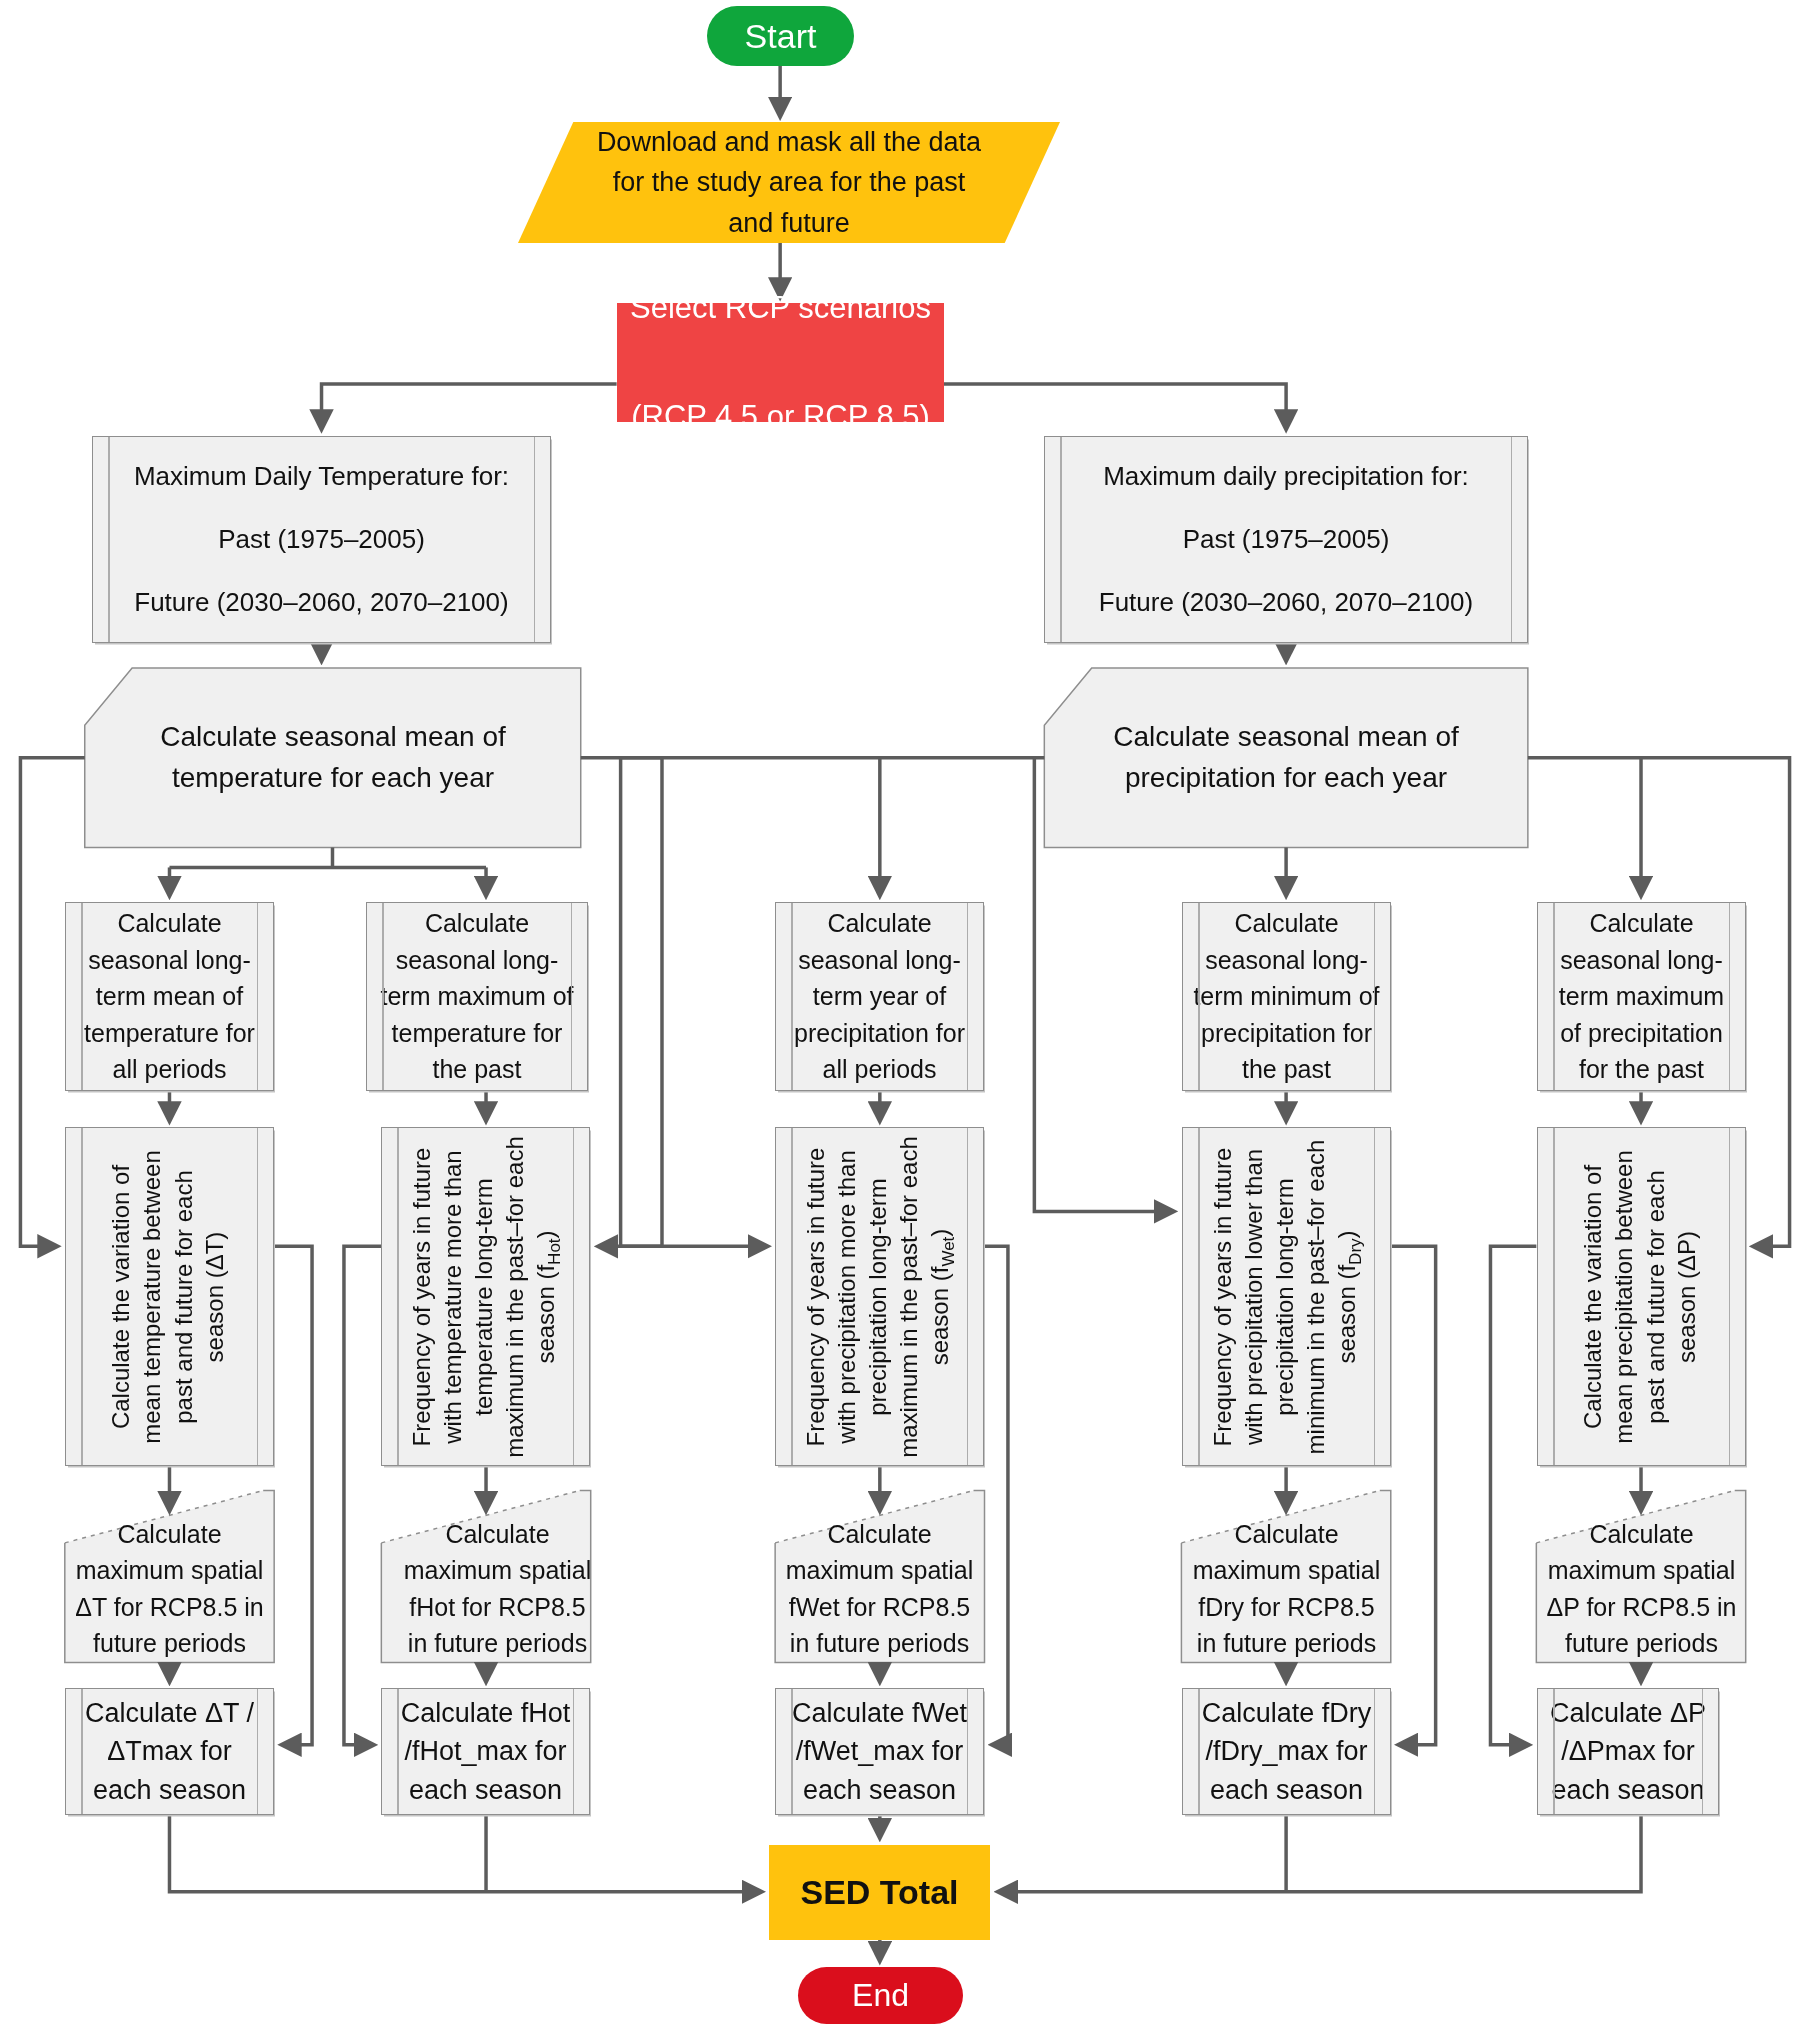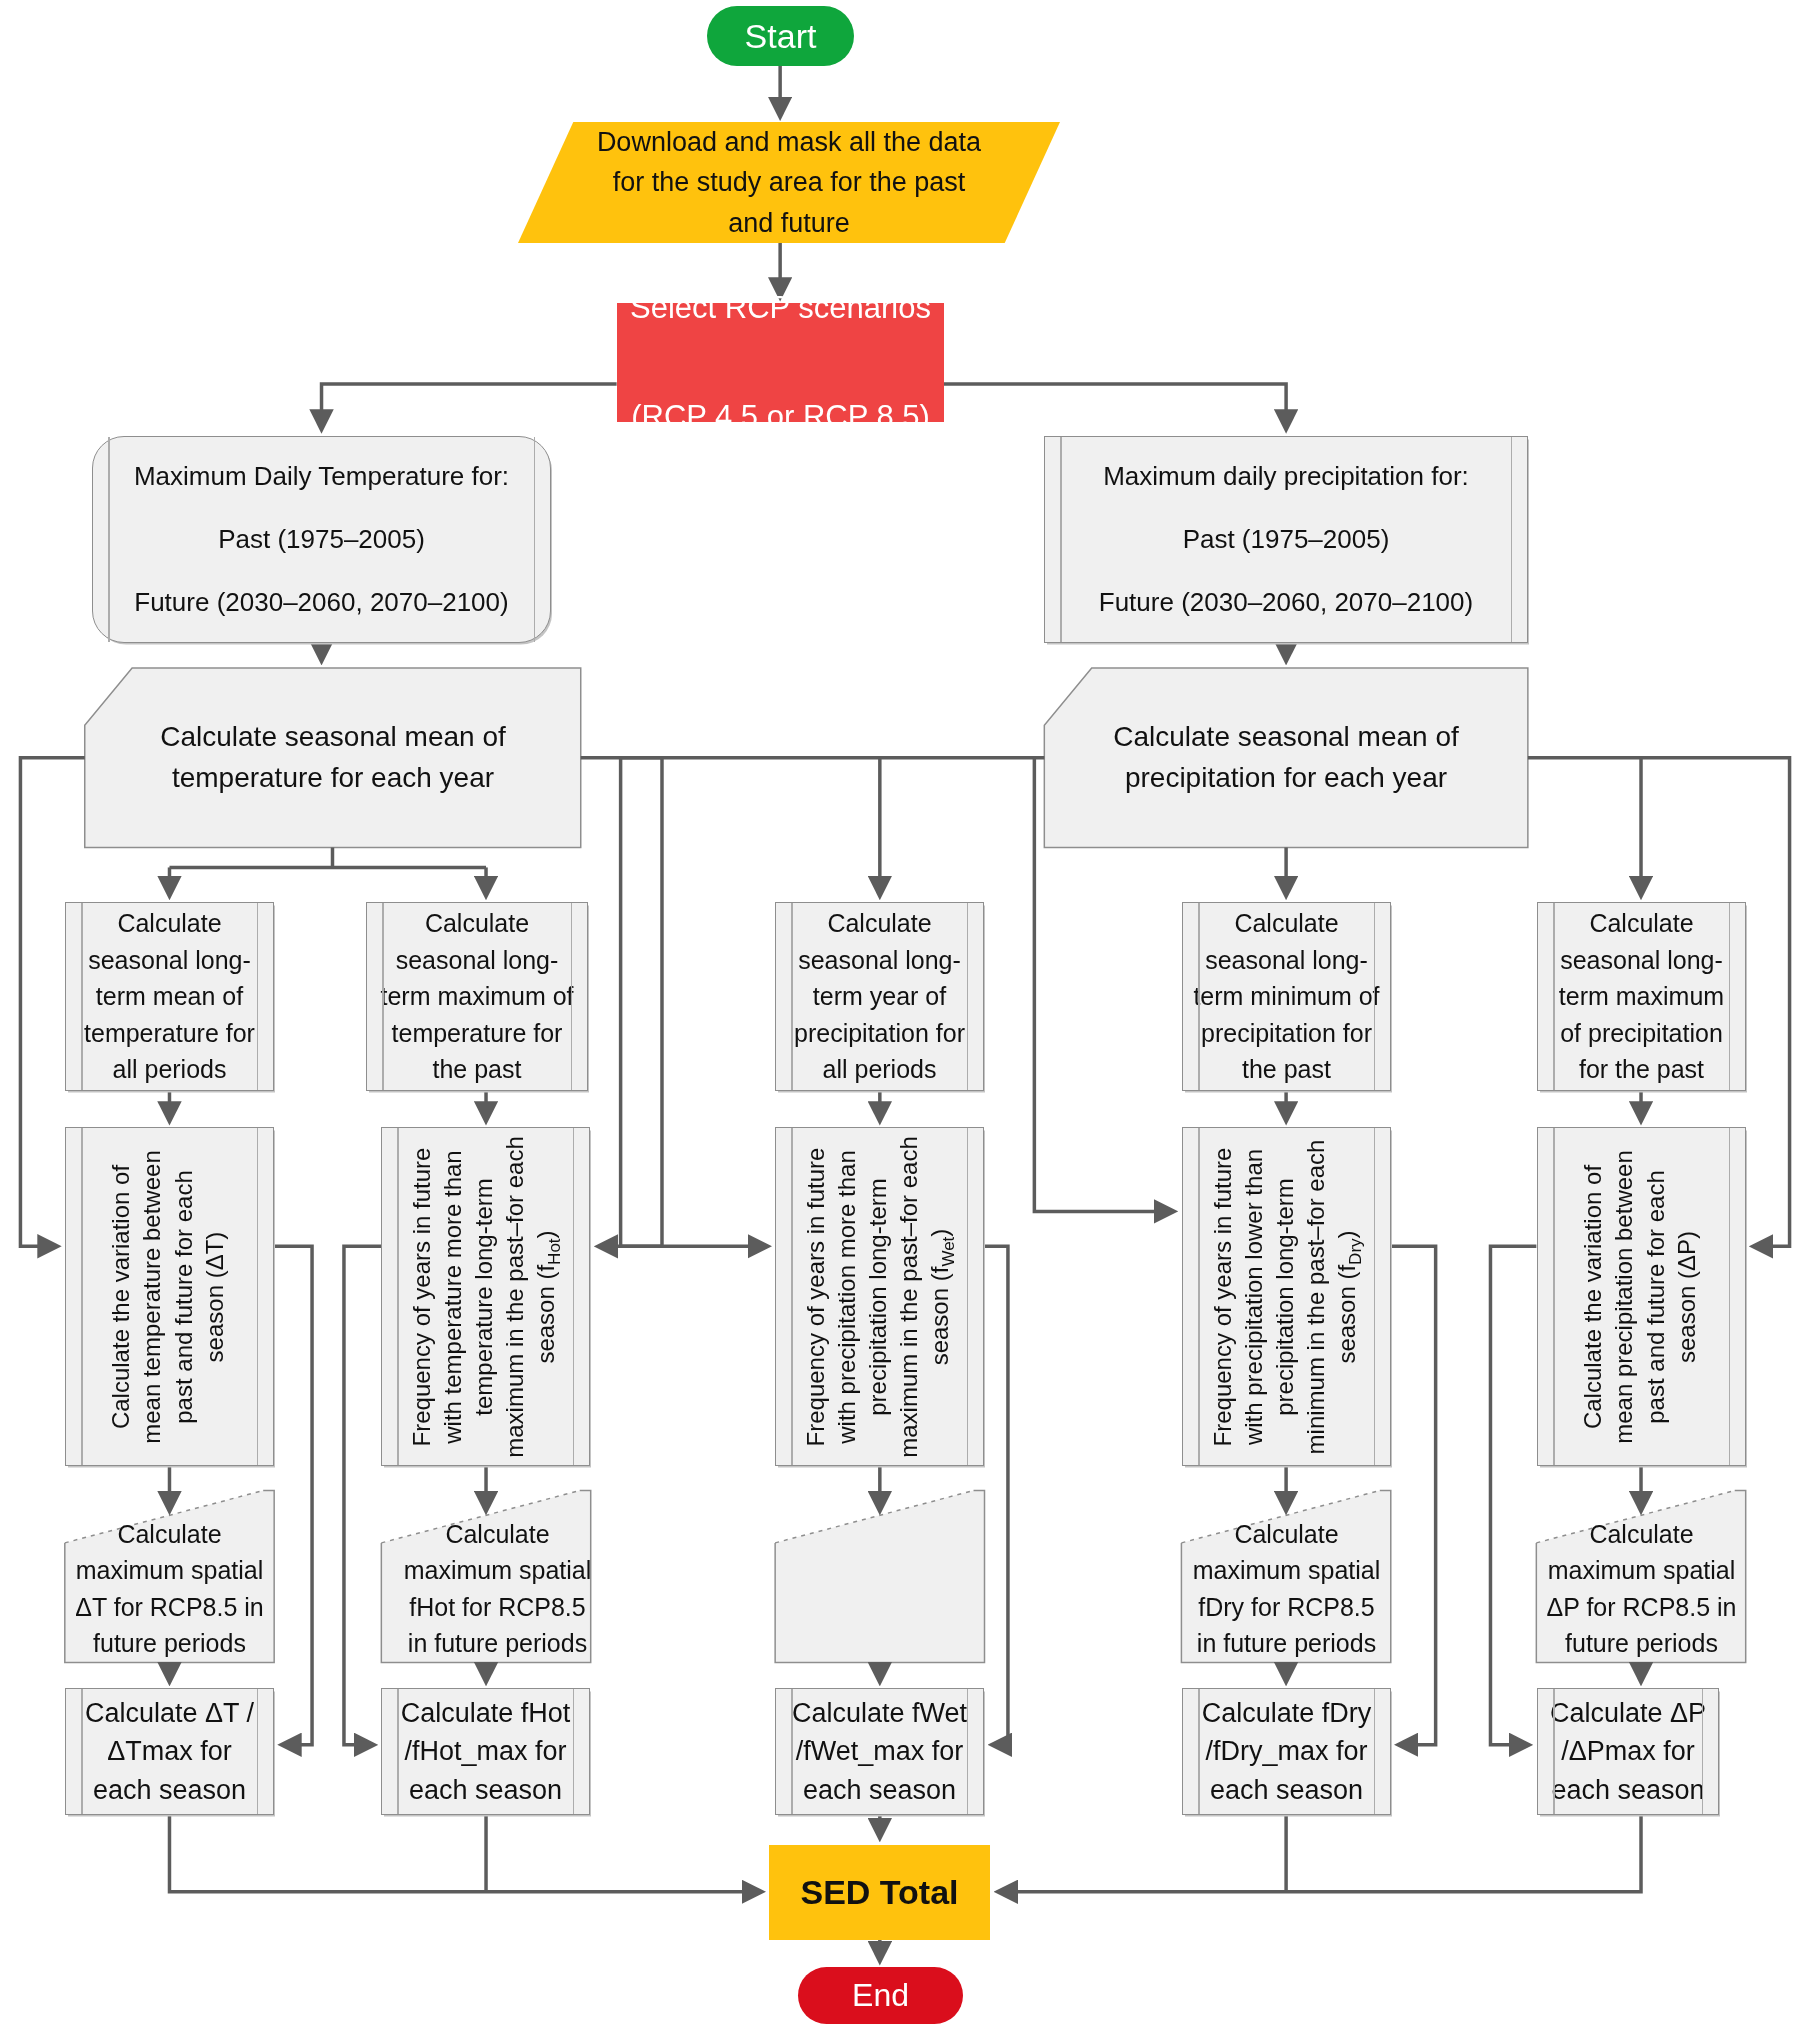--- a/index.html
+++ b/index.html
@@ -154,21 +154,21 @@
 
   <div class="para" style="left:518px;top:122px;width:542px;height:121px;">
     <p style="max-width:389px;">Download and mask all the data for the study area for the past and future</p>
   </div>
 
   <div class="blue" style="left:617px;top:303px;width:327px;height:119px;">
     <p>Select RCP scenarios</p>
     <p>(RCP 4.5 or RCP 8.5)</p>
   </div>
 
-  <div class="box pp hdr" style="left:92px;top:436px;width:459px;height:207px;border-radius:32px;">
+  <div class="box pp hdr" style="left:92px;top:436px;width:459px;height:207px;">
     <div class="lbl">
       <p>Maximum Daily Temperature for:</p>
       <p>Past (1975–2005)</p>
       <p>Future (2030–2060, 2070–2100)</p>
     </div>
   </div>
 
   <div class="box pp hdr" style="left:1044px;top:436px;width:484px;height:207px;">
     <div class="lbl">
       <p>Maximum daily precipitation for:</p>
@@ -235,20 +235,23 @@
     </p>
       </div>
   </div>
 
   <div class="node spatialtxt" style="left:65px;top:1521px;width:209px;height:135px;">
     <p style="max-width:194px;">Calculate maximum spatial ΔT for RCP8.5 in future periods</p>
   </div>
   <div class="node spatialtxt" style="left:393px;top:1521px;width:209px;height:135px;align-items:center;">
     <p style="max-width:194px;">Calculate maximum spatial fHot for RCP8.5 in future periods</p>
   </div>
+  <div class="node spatialtxt" style="left:775px;top:1521px;width:209px;height:135px;">
+    <p style="max-width:194px;">Calculate maximum spatial fWet for RCP8.5 in future periods</p>
+  </div>
   <div class="node spatialtxt" style="left:1182px;top:1521px;width:209px;height:135px;">
     <p style="max-width:194px;">Calculate maximum spatial fDry for RCP8.5 in future periods</p>
   </div>
   <div class="node spatialtxt" style="left:1537px;top:1521px;width:209px;height:135px;">
     <p style="max-width:194px;">Calculate maximum spatial ΔP for RCP8.5 in future periods</p>
   </div>
 
   <div class="box pp ratio" style="left:65px;top:1688px;width:209px;height:127px;">
     <p class="lbl">Calculate ΔT /ΔTmax for each season</p>
   </div>

